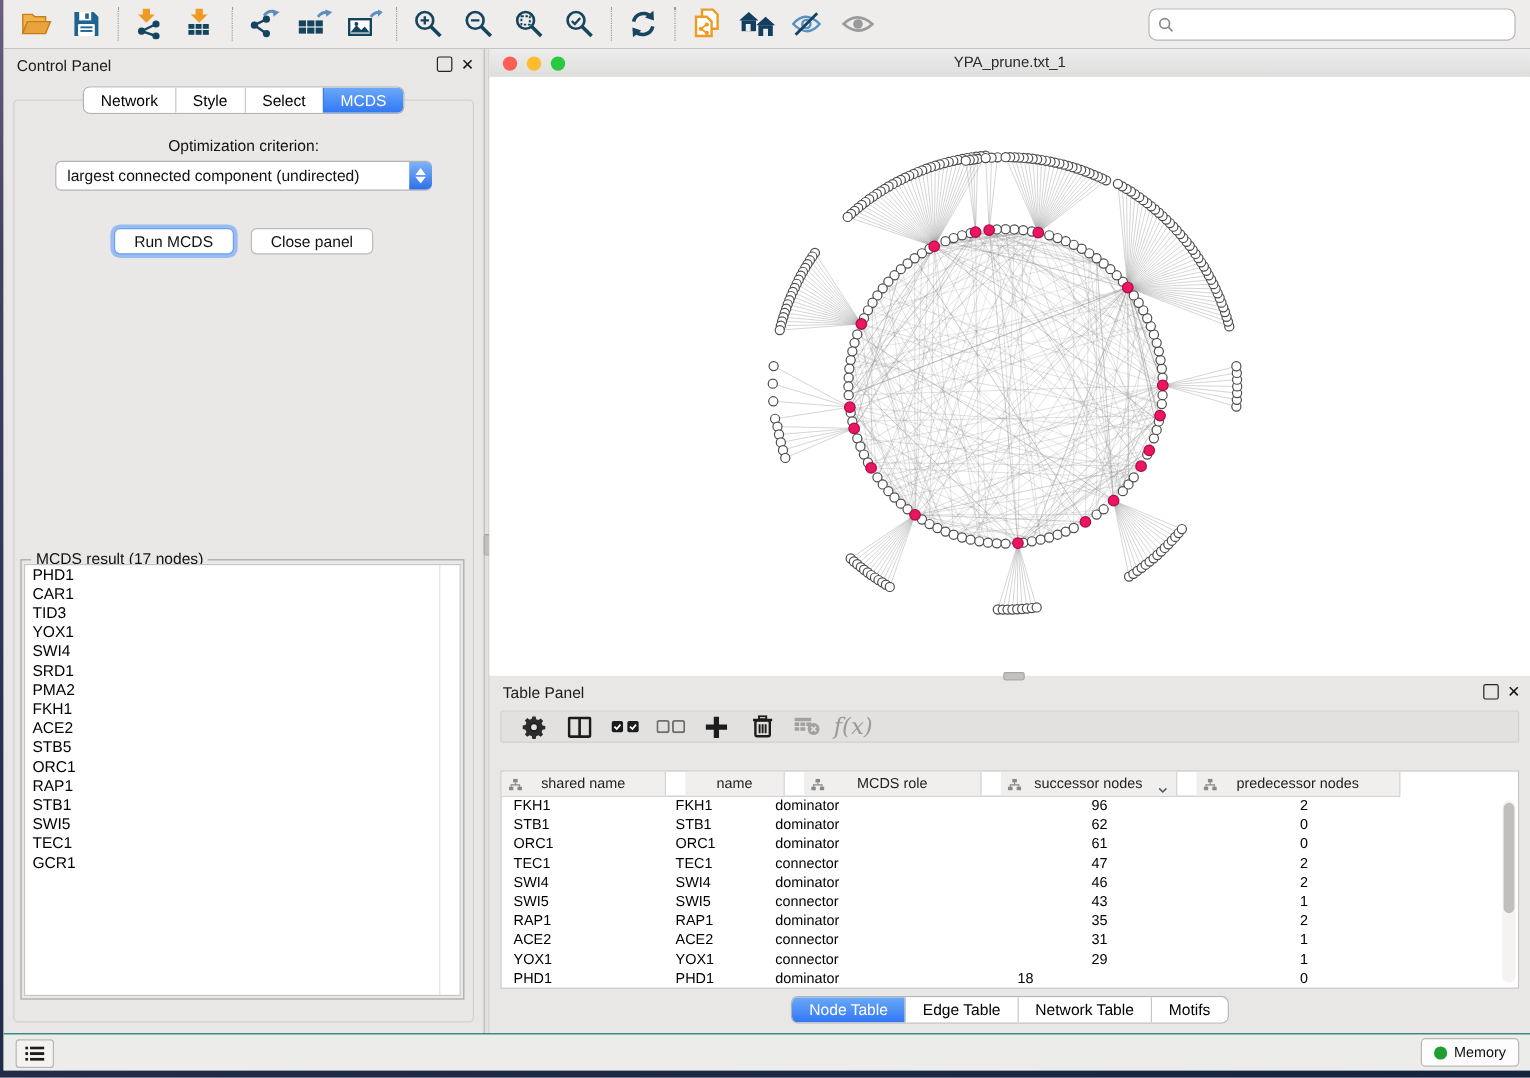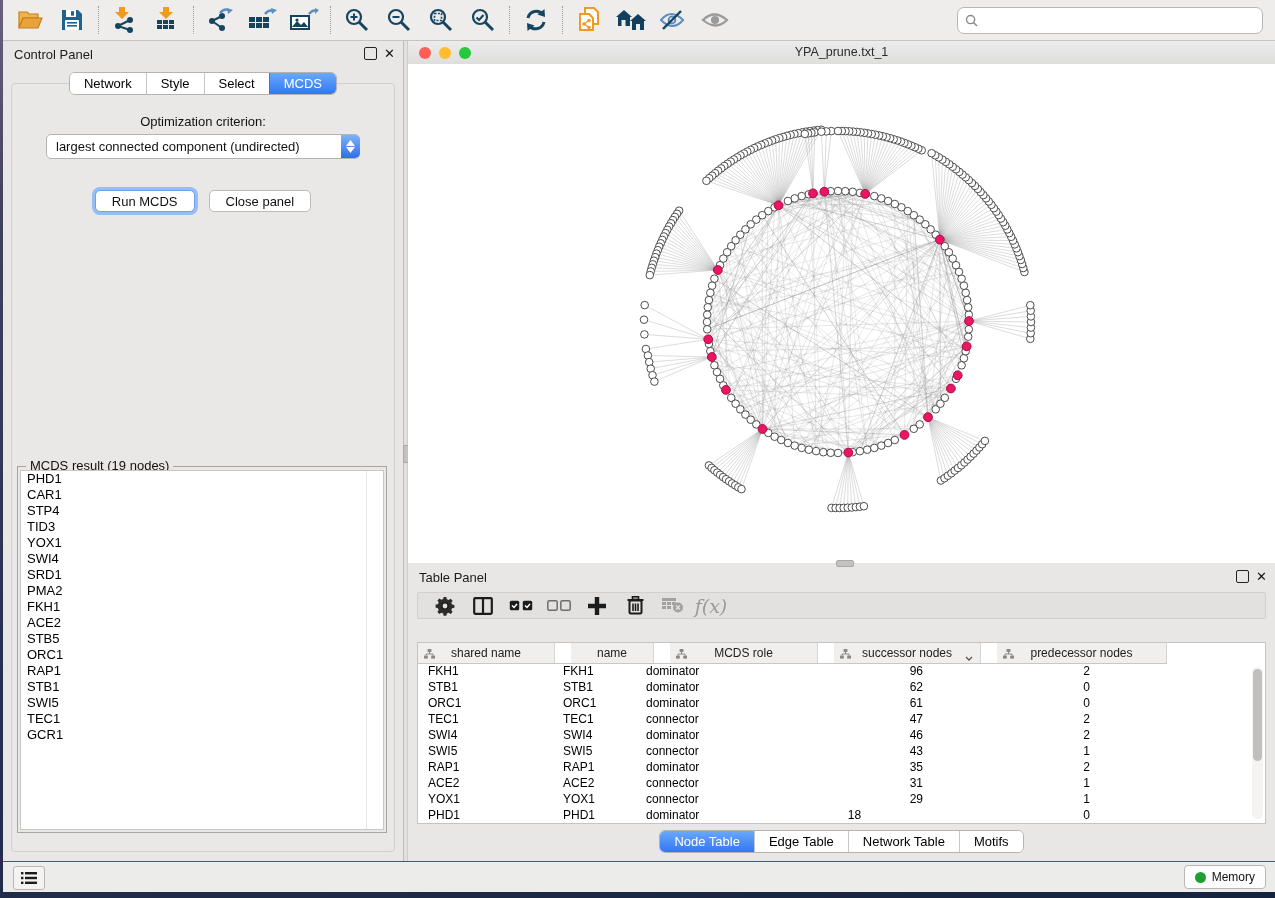--- a/index.html
+++ b/index.html
@@ -269,26 +269,25 @@
           <svg width="9" height="6" viewBox="0 0 9 6">
               <polygon points="0,0 9,0 4.5,6" fill="#fff"></polygon>
             </svg>
         </span>
       </div>
       <div class="btn-row">
         <button class="mac-btn focused">Run MCDS</button>
         <button class="mac-btn">Close panel</button>
       </div>
       <div class="groupbox">
-        <span class="groupbox-title">MCDS result (19 nodes)</span>
+        <span class="groupbox-title">MCDS result (17 nodes)</span>
         <div class="mcds-list">
           <div class="mcds-scroll"></div>
         <div class="mcds-item">PHD1</div>
             <div class="mcds-item">CAR1</div>
-            <div class="mcds-item">STP4</div>
             <div class="mcds-item">TID3</div>
             <div class="mcds-item">YOX1</div>
             <div class="mcds-item">SWI4</div>
             <div class="mcds-item">SRD1</div>
             <div class="mcds-item">PMA2</div>
             <div class="mcds-item">FKH1</div>
             <div class="mcds-item">ACE2</div>
             <div class="mcds-item">STB5</div>
             <div class="mcds-item">ORC1</div>
             <div class="mcds-item">RAP1</div>

